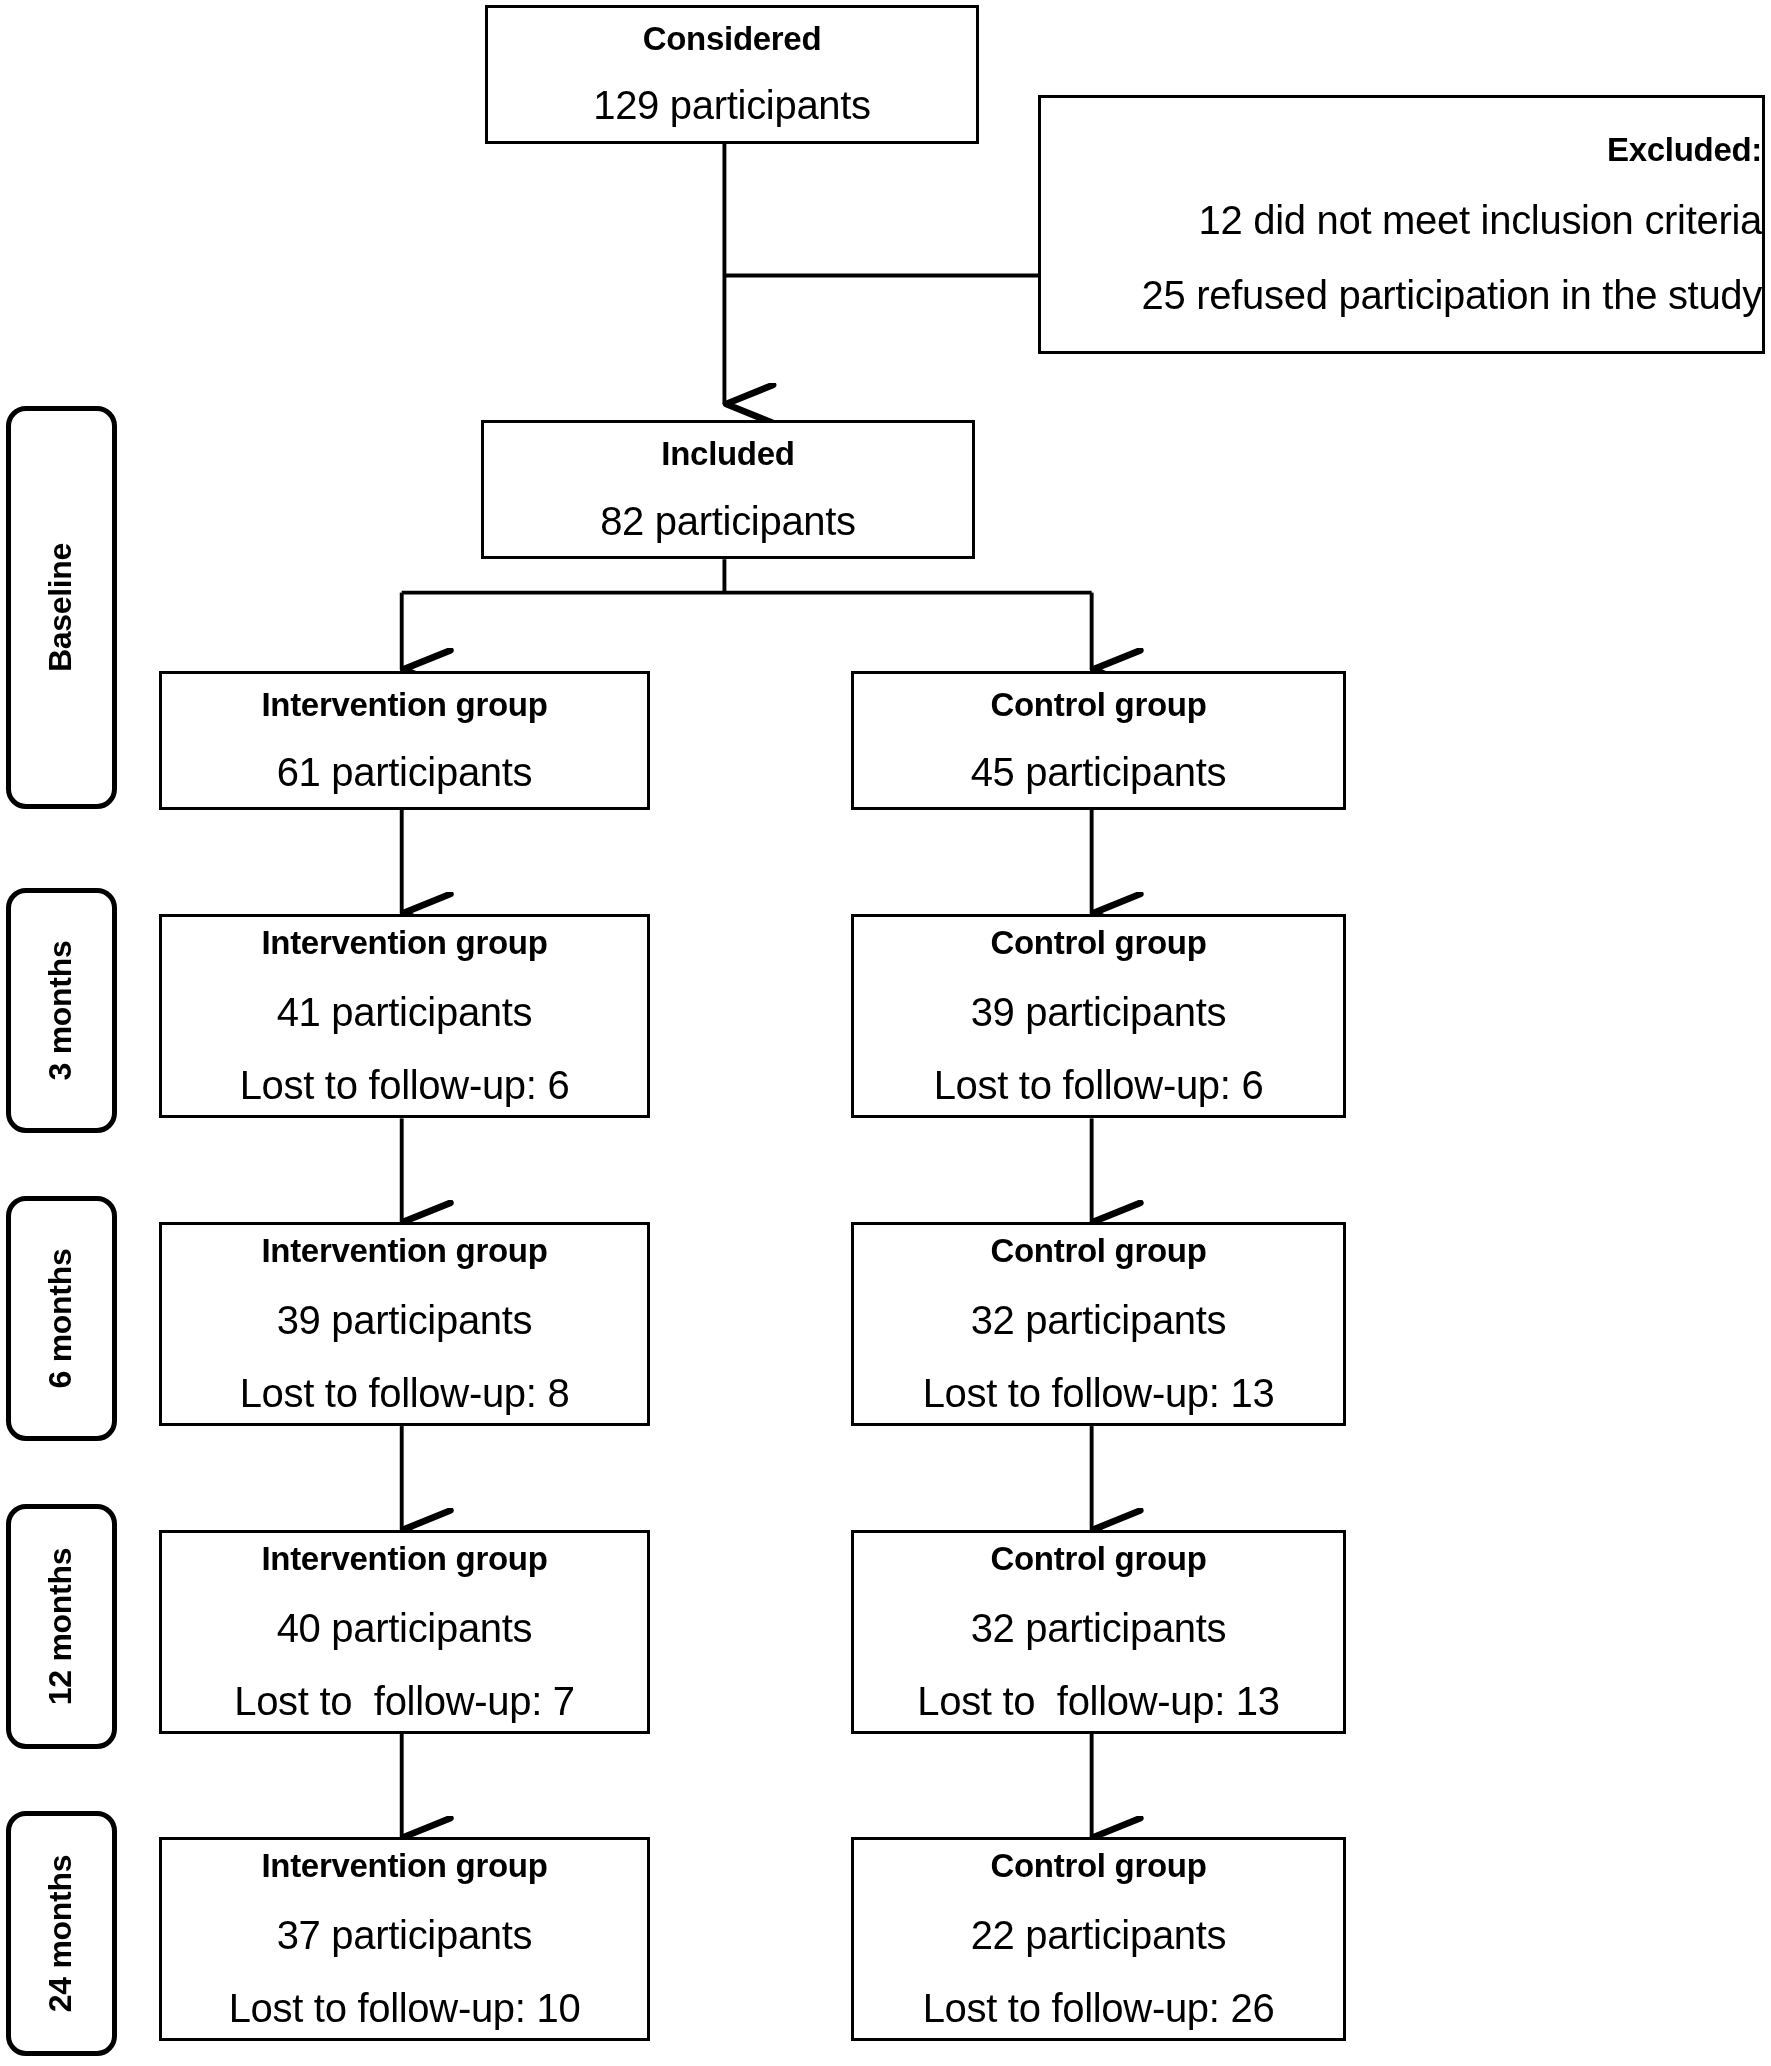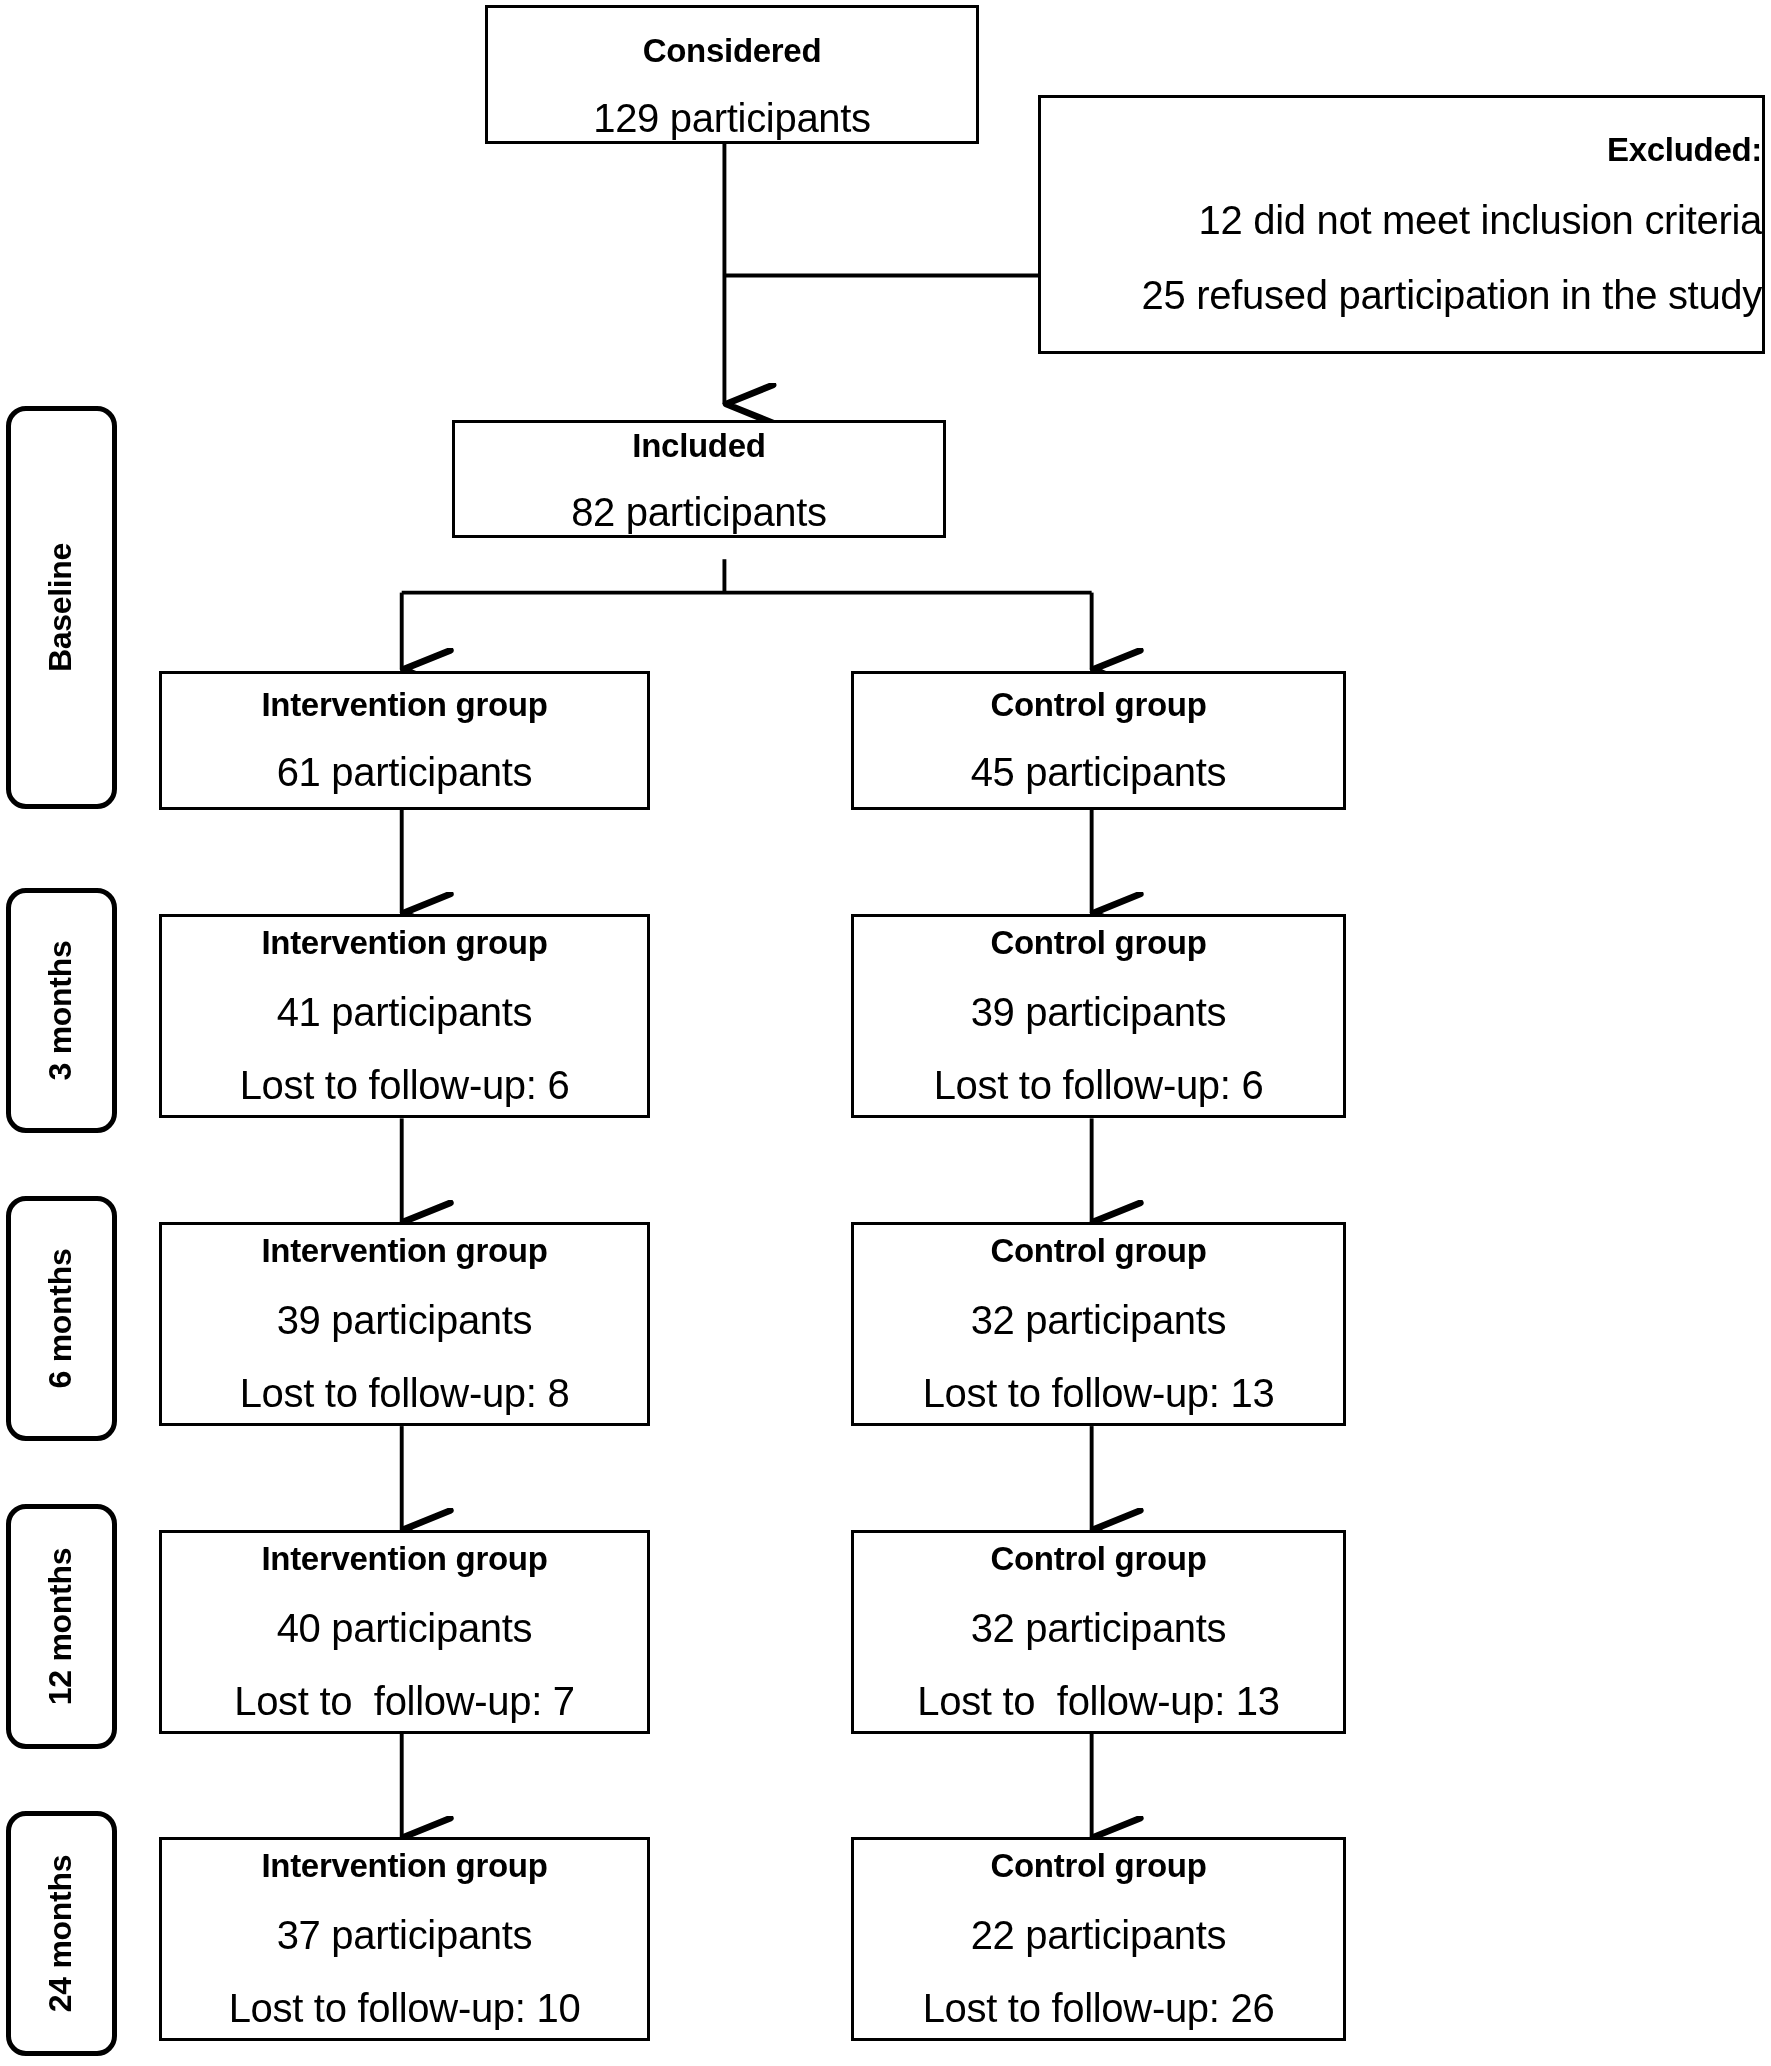--- a/index.html
+++ b/index.html
@@ -133,35 +133,35 @@
   </div>
 
   <div class="phase" style="left:5.6px; top:1504px; width:111px; height:245px;">
     <span class="phase-label">12 months</span>
   </div>
 
   <div class="phase" style="left:5.6px; top:1811px; width:111px; height:245px;">
     <span class="phase-label">24 months</span>
   </div>
 
-  <div class="box" style="left:485px; top:4.5px; width:494px; height:139px;justify-content:flex-end;">
+  <div class="box" style="left:485px; top:4.5px; width:494px; height:139px;">
     <span class="box-title">Considered</span>
     <span class="gap-1"></span>
     <span class="box-line">129 participants</span>
   </div>
 
   <div class="box align-left" style="left:1038px; top:95px; width:727px; height:259px;align-items:flex-end;">
     <span class="box-title">Excluded:</span>
     <span class="gap-excl"></span>
     <span class="box-line">12 did not meet inclusion criteria</span>
     <span class="gap-excl"></span>
     <span class="box-line">25 refused participation in the study</span>
   </div>
 
-  <div class="box" style="left:452px; top:420px; width:494px; height:118px;justify-content:flex-end;">
+  <div class="box" style="left:481px; top:420px; width:494px; height:139px;">
     <span class="box-title">Included</span>
     <span class="gap-1"></span>
     <span class="box-line">82 participants</span>
   </div>
 
   <div class="box" style="left:159px; top:671px; width:491px; height:139px;">
     <span class="box-title">Intervention group</span>
     <span class="gap-1"></span>
     <span class="box-line">61 participants</span>
   </div>

